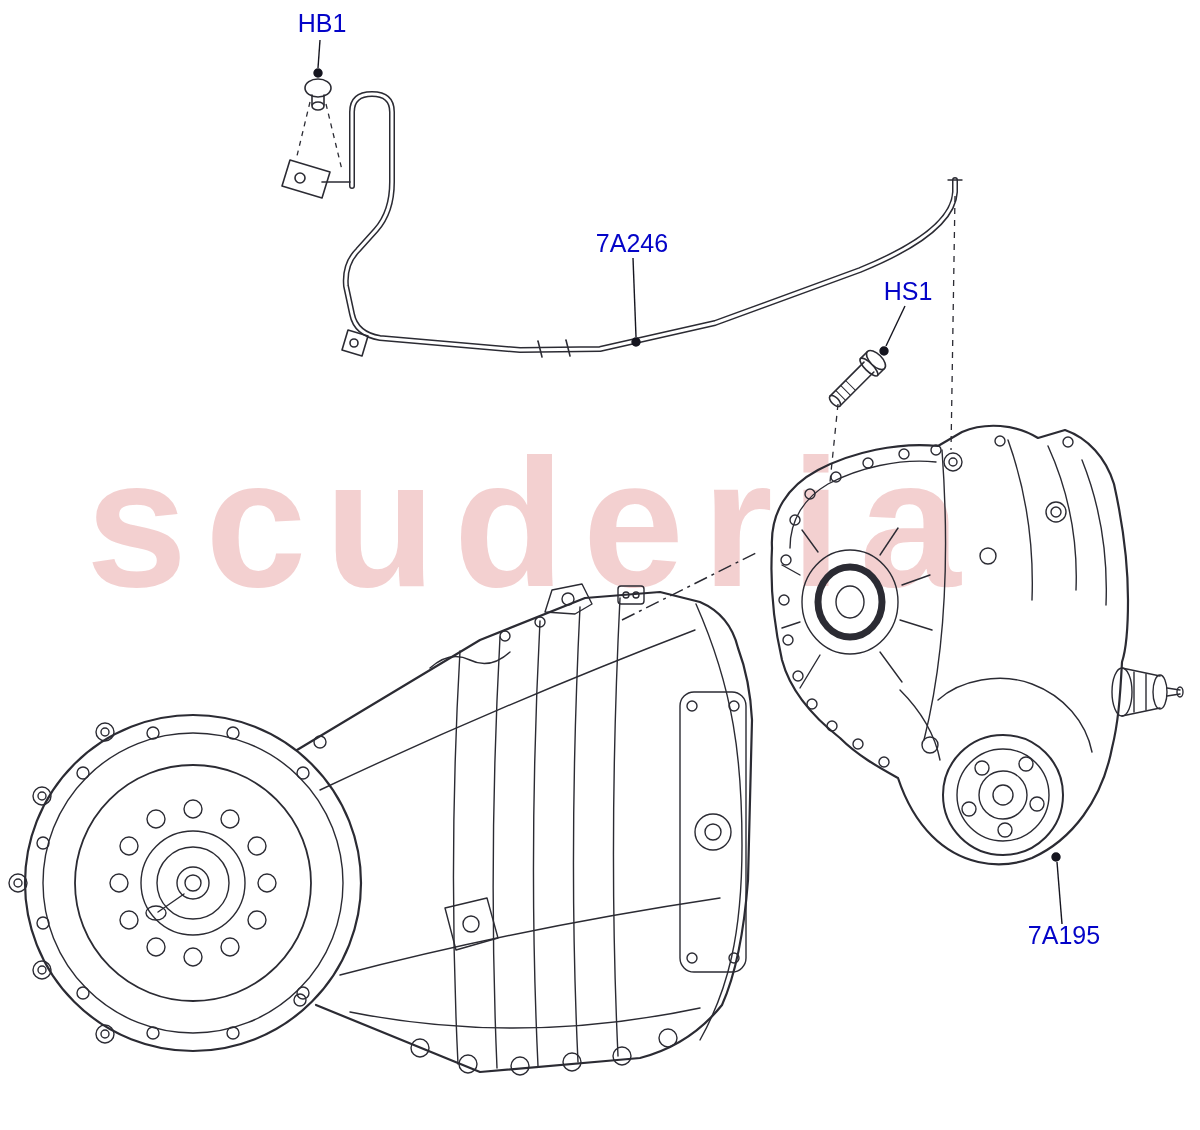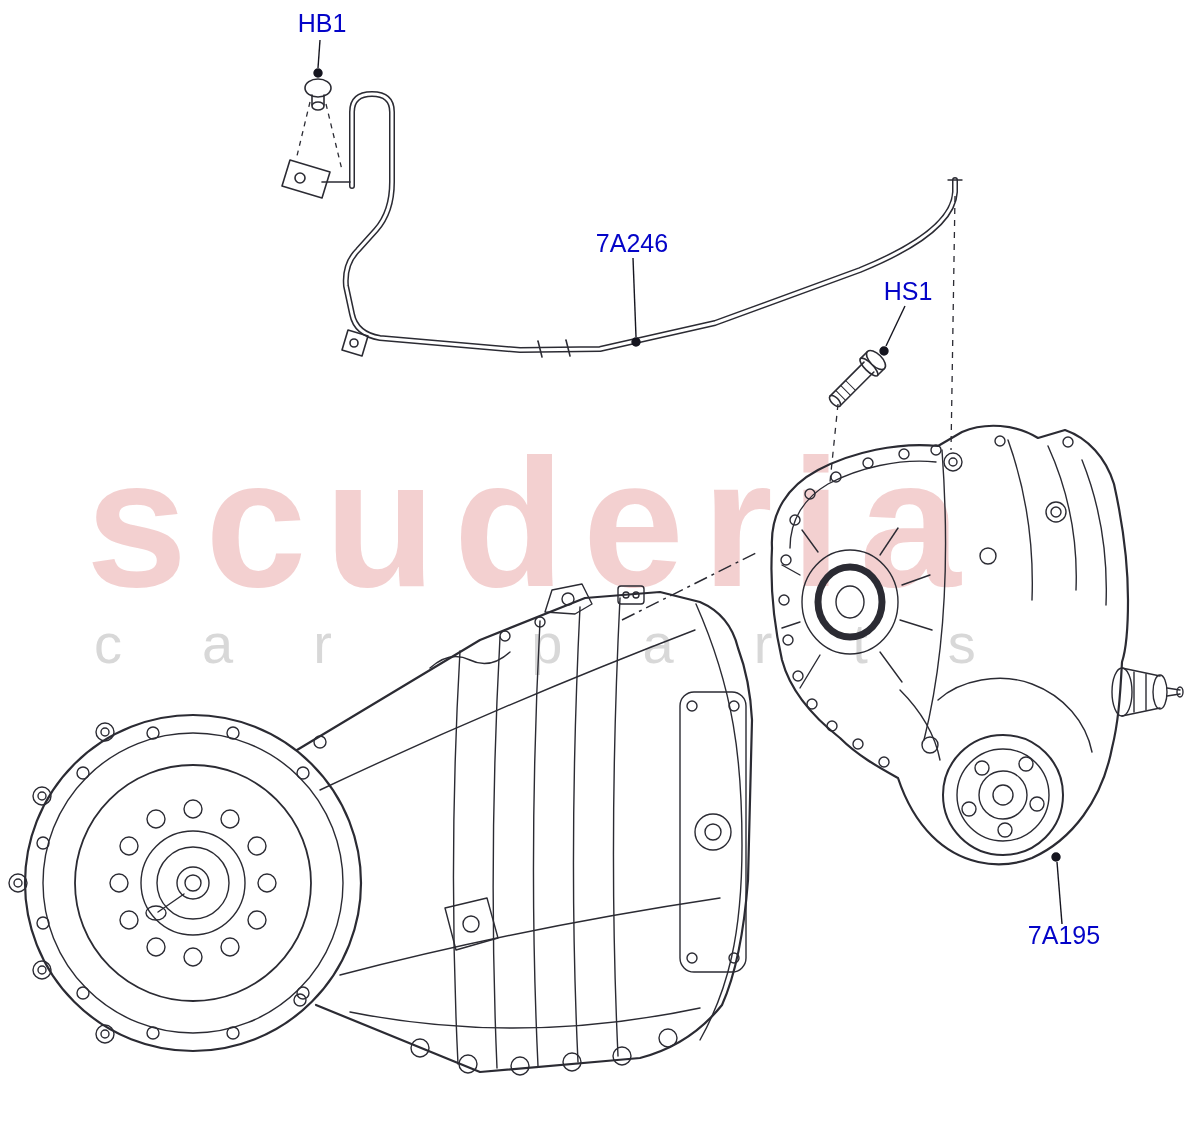--- a/index.html
+++ b/index.html
@@ -26,21 +26,20 @@
     font-family:"Liberation Sans", sans-serif;
     font-size:25px;fill:#0404c8;cursor:pointer;
   }
 </style>
 </head>
 <body>
 
 <div class="stage">
 
   <div class="wm-primary">scuderia</div>
-  <div class="wm-secondary">car parts</div>
 
   <svg class="diagram" width="1200" height="1130" viewBox="0 0 1200 1130">
 
     <g stroke="#2b2b33" fill="none" stroke-width="1.4" stroke-linejoin="round" stroke-linecap="round">
 
       <path stroke-width="2.2" d="M 297,750 L 480,640 L 585,598 L 660,592 L 700,602 Q 730,615 738,648 Q 750,680 752,720 L 748,880 Q 742,960 722,1005 Q 690,1045 640,1058 L 480,1072 L 316,1005"></path>
 
       <path d="M 696,604 C 734,690 742,760 742,845 C 742,935 728,990 700,1040"></path>
 
       <circle cx="105" cy="1034" r="9"></circle>

